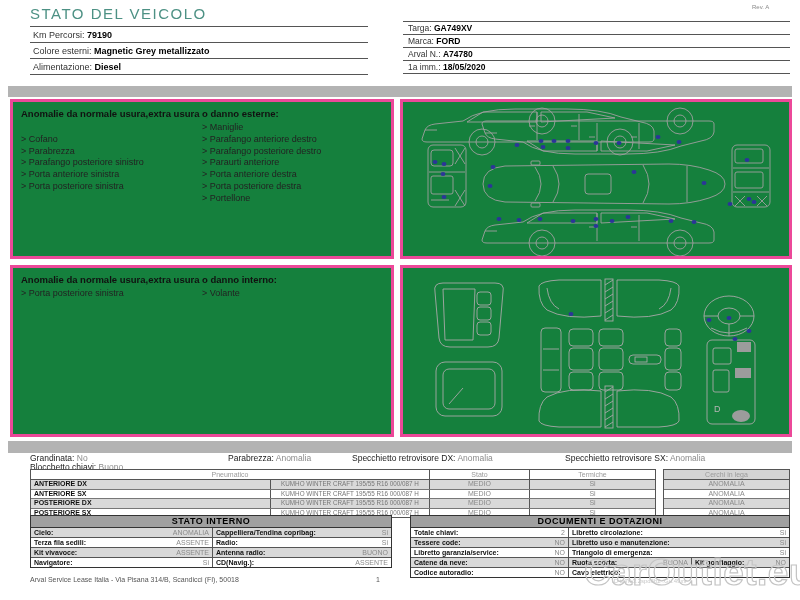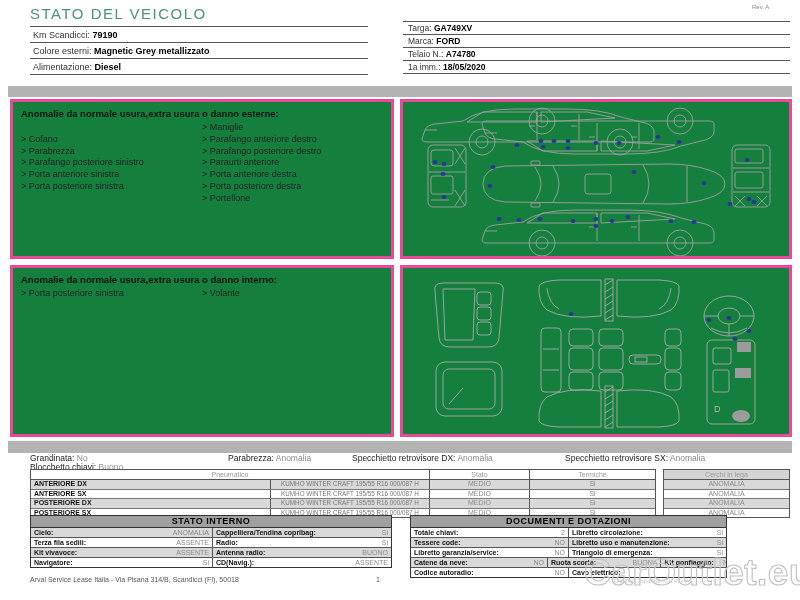--- a/index.html
+++ b/index.html
@@ -65,21 +65,21 @@
                 box-sizing:border-box;font-size:7px;}
   .c-head{height:9px;line-height:9px;text-align:center;color:#9a9a9a;
           border-bottom:1px solid #555;background:#d4d4d4;}
   .c-row{height:8.5px;line-height:8.5px;text-align:center;color:#8a8a8a;}
   .c-row + .c-row{border-top:1px solid #777;}
   .c-row.alt{background:#d9d9d9;}
 
   
   .sec-table{position:absolute;top:515px;border:1px solid #333;box-sizing:border-box;font-size:7px;}
   .si-table{left:30px;width:362px;}
-  .doc-table{left:410px;width:317px;}
+  .doc-table{left:410px;width:380px;}
   .sec-head{height:11px;line-height:11px;background:#a0a0a0;color:#000;font-weight:bold;
             text-align:center;font-size:9px;border-bottom:1px solid #333;letter-spacing:0.5px;}
   .sec-row{display:flex;height:9px;line-height:9px;}
   .sec-row + .sec-row{border-top:1px solid #555;}
   .sec-row.alt{background:#d9d9d9;}
   .sc{box-sizing:border-box;overflow:hidden;white-space:nowrap;}
   .sc.lab{font-weight:bold;color:#111;padding-left:3px;}
   .sc.val{color:#8a8a8a;text-align:right;padding-right:3px;}
   .si-table .sc.l1{width:130px;} .si-table .sc.v1{width:52px;border-right:1px solid #555;}
   .si-table .sc.l2{width:120px;} .si-table .sc.v2{flex:1;}
@@ -100,29 +100,29 @@
 </style>
 </head>
 <body>
 
 <div id="page">
 
   <div class="title">STATO DEL VEICOLO</div>
   <div class="rev">Rev. A</div>
 
   <div class="info-table info-left">
-    <div class="info-row"><span class="l">Km Scandicci:</span> <b class="v">79190</b></div>
+    <div class="info-row"><span class="l">Km Percorsi:</span> <b class="v">79190</b></div>
     <div class="info-row"><span class="l">Colore esterni:</span> <b class="v">Magnetic Grey metallizzato</b></div>
     <div class="info-row"><span class="l">Alimentazione:</span> <b class="v">Diesel</b></div>
   </div>
 
   <div class="info-table info-right">
     <div class="info-row"><span class="l">Targa:</span> <b class="v">GA749XV</b></div>
     <div class="info-row"><span class="l">Marca:</span> <b class="v">FORD</b></div>
-    <div class="info-row"><span class="l">Telaio N.:</span> <b class="v">A74780</b></div>
+    <div class="info-row"><span class="l">Arval N.:</span> <b class="v">A74780</b></div>
     <div class="info-row"><span class="l">1a imm.:</span> <b class="v">18/05/2020</b></div>
   </div>
 
   <div class="hbar bar1"></div>
 
   <div class="box ext-left">
     <div class="box-title">Anomalie da normale usura,extra usura o danno esterne:</div>
     <div class="cols">
       <div class="col">
         <div class="anomaly-item">Cofano</div>

